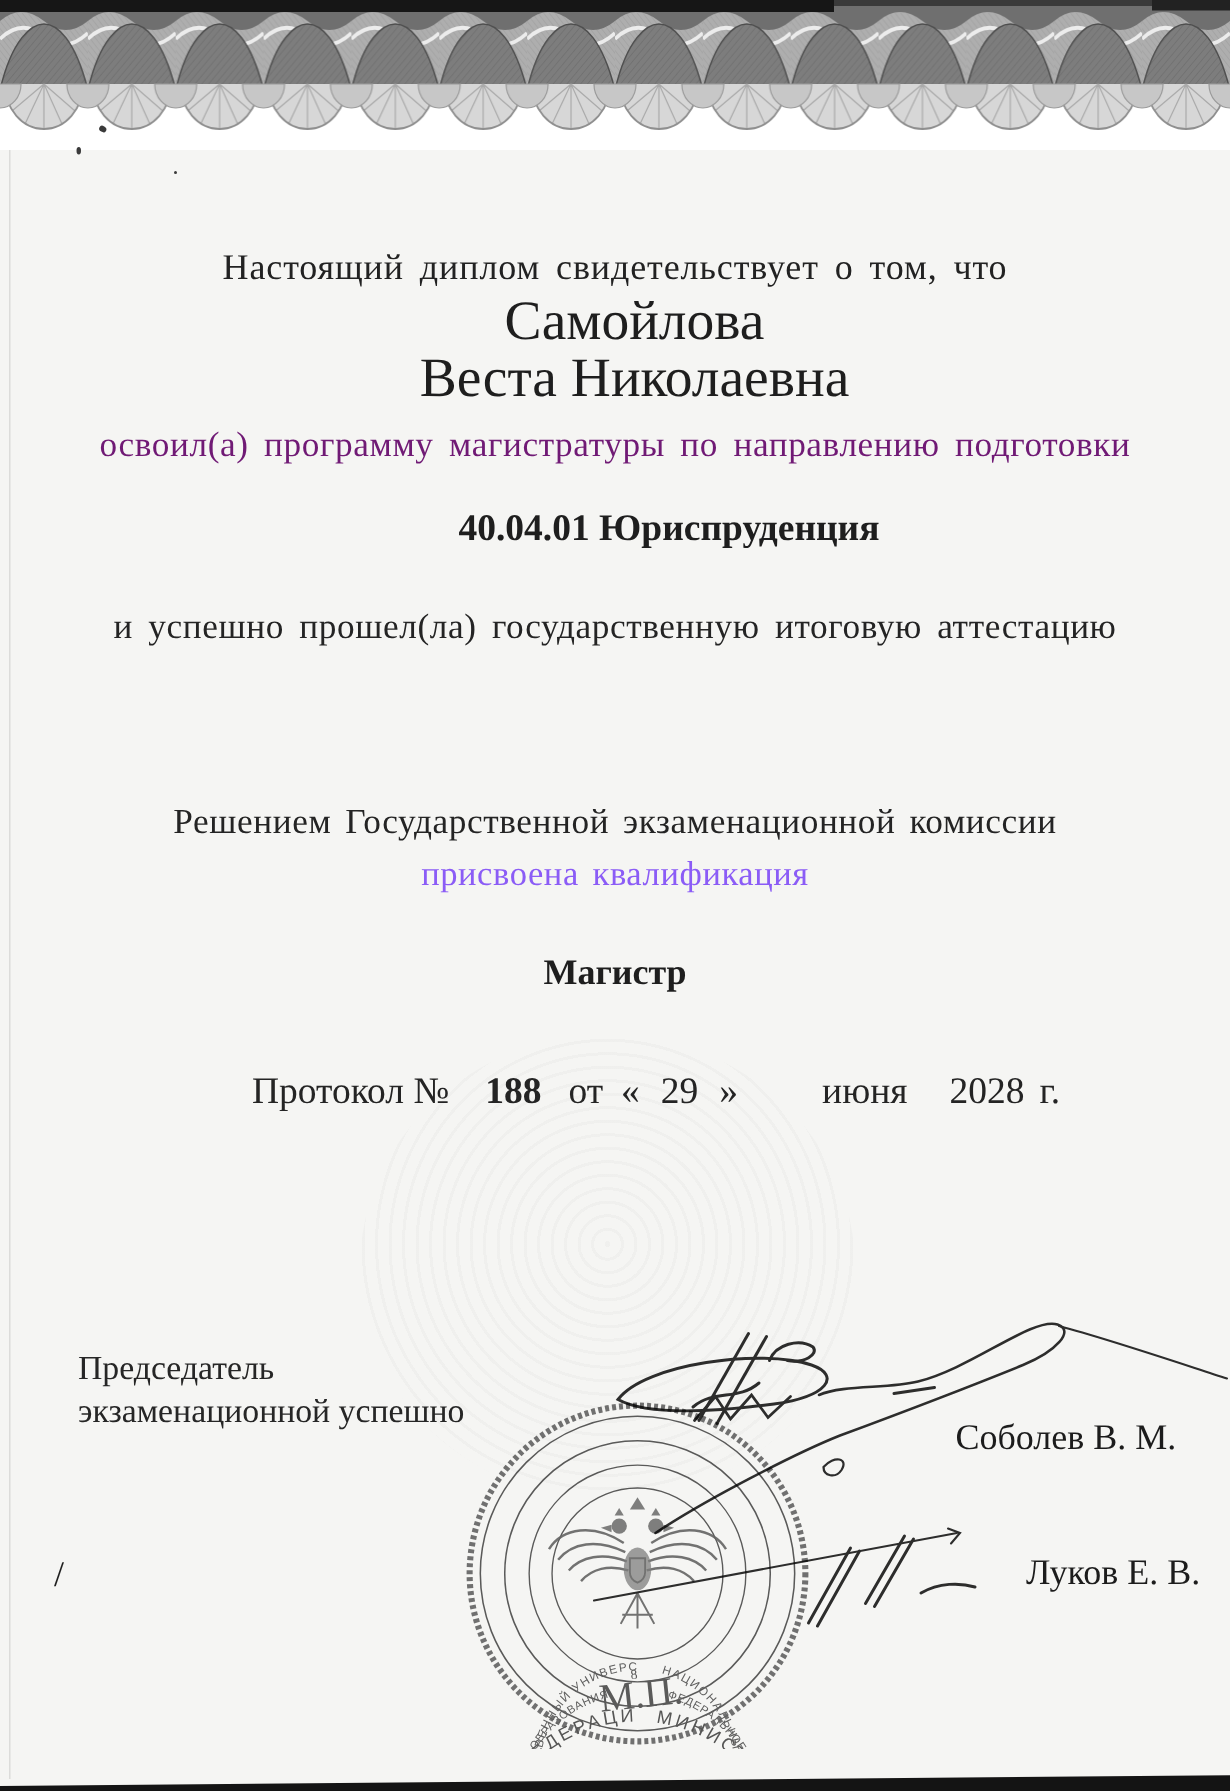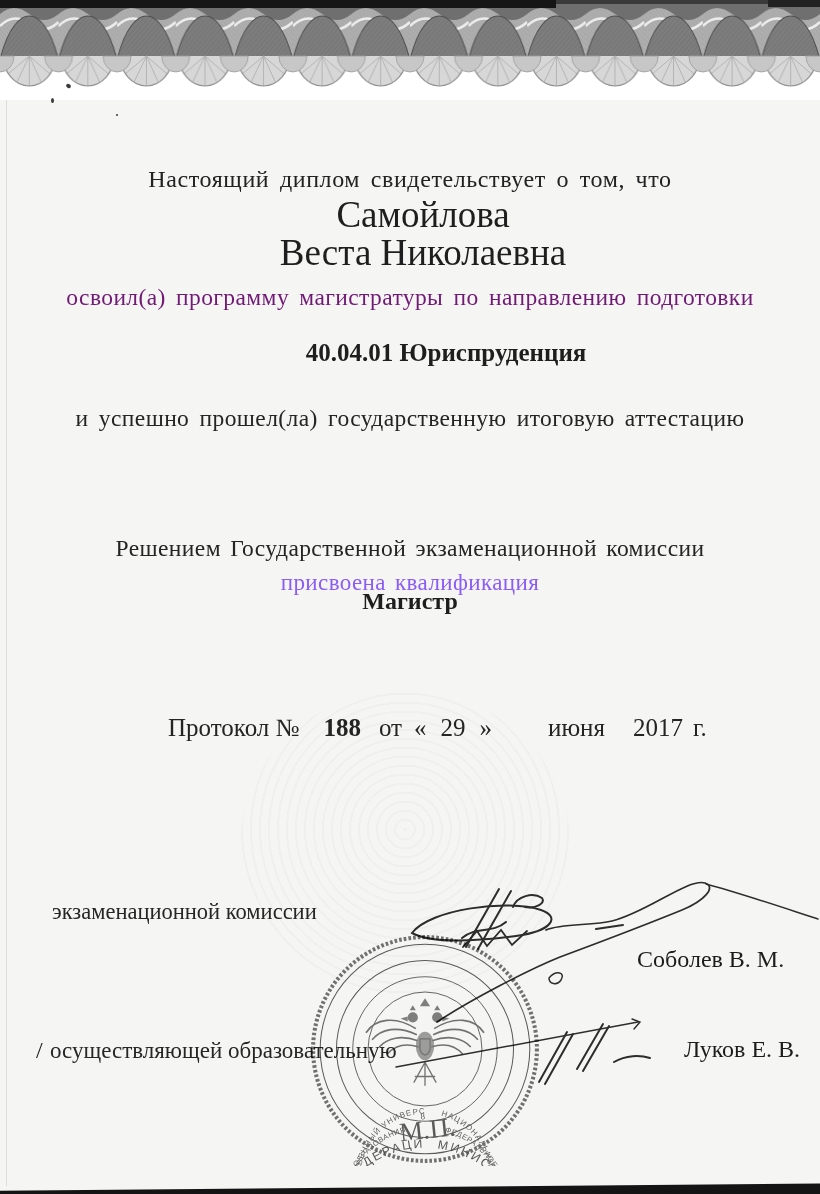--- a/index.html
+++ b/index.html
@@ -30,21 +30,21 @@
 
   .line{position:absolute;left:0;width:820px;text-align:center;white-space:nowrap;}
   .intro      {top:166px;font-size:24px;letter-spacing:0.6px;word-spacing:4px;color:#222;}
   .surname    {top:193px;font-size:37px;transform:translateX(13px);}
   .givenname  {top:231px;font-size:37px;transform:translateX(13px);}
   .program    {top:284px;font-size:23.5px;letter-spacing:0.4px;word-spacing:4px;color:#701a75;}
   .specialty  {top:339px;font-size:25px;font-weight:bold;padding-left:36px;}
   .attestation{top:405px;font-size:23.5px;letter-spacing:0.4px;word-spacing:4px;color:#242424;}
   .commission1{top:535px;font-size:23.5px;letter-spacing:0.4px;word-spacing:3px;color:#242424;}
   .commission2{top:570px;font-size:23px;letter-spacing:0.4px;word-spacing:3px;color:#8b5cf6;}
-  .qualification{top:588px;font-size:24px;font-weight:bold;}
+  .qualification{top:636px;font-size:24px;font-weight:bold;}
 
   .protocol-row{position:absolute;left:168px;top:714px;font-size:25px;white-space:nowrap;color:#242424;}
   .protocol-row span{display:inline-block;}
   .p-number{margin-left:24px;font-weight:bold;}
   .p-ot{margin-left:18px;}
   .p-qo{margin-left:12px;}
   .p-day{margin-left:14px;}
   .p-qc{margin-left:14px;}
   .p-month{margin-left:56px;}
   .p-year{margin-left:28px;}
@@ -105,31 +105,31 @@
 <div class="line surname">Самойлова</div>
 <div class="line givenname">Веста Николаевна</div>
 <div class="line program">освоил(а) программу магистратуры по направлению подготовки</div>
 <div class="line specialty">40.04.01 Юриспруденция</div>
 <div class="line attestation">и успешно прошел(ла) государственную итоговую аттестацию</div>
 <div class="line commission1">Решением Государственной экзаменационной комиссии</div>
 <div class="line commission2">присвоена квалификация</div>
 <div class="line qualification">Магистр</div>
 
 <div class="protocol-row">
-  <span>Протокол №</span><span class="p-number">188</span><span class="p-ot">от</span><span class="p-qo">«</span><span class="p-day">29</span><span class="p-qc">»</span><span class="p-month">июня</span><span class="p-year">2017</span><span class="p-suffix">г.</span>
+  <span>Протокол №</span><span class="p-number">188</span><span class="p-ot">от</span><span class="p-qo">«</span><span class="p-day">29</span><span class="p-qc">»</span><span class="p-month">июня</span><span class="p-year">2028</span><span class="p-suffix">г.</span>
 </div>
 
 <div class="sig-label chairman-label">
-  <div>экзаменационной комиссии</div>
+  <div>Председатель</div>
+  <div>экзаменационной успешно</div>
 </div>
 <div class="sig-name name-chairman">Соболев В. М.</div>
 
 <div class="stray-slash">/</div>
 <div class="sig-label head-label">
-  <div>осуществляющей образовательную</div>
 </div>
 <div class="sig-name name-head">Луков Е. В.</div>
 
 <div class="seal-wrap">
 <svg width="234" height="234" viewBox="0 0 230 230" aria-hidden="true">
   <g fill="none" stroke="#4f4f4f">
     <circle cx="115" cy="115" r="110" stroke-width="4" stroke-dasharray="2.6 2" opacity="0.85"></circle>
     <circle cx="115" cy="115" r="103" stroke-width="1"></circle>
     <circle cx="115" cy="115" r="87" stroke-width="1"></circle>
     <circle cx="115" cy="115" r="71" stroke-width="0.9"></circle>

